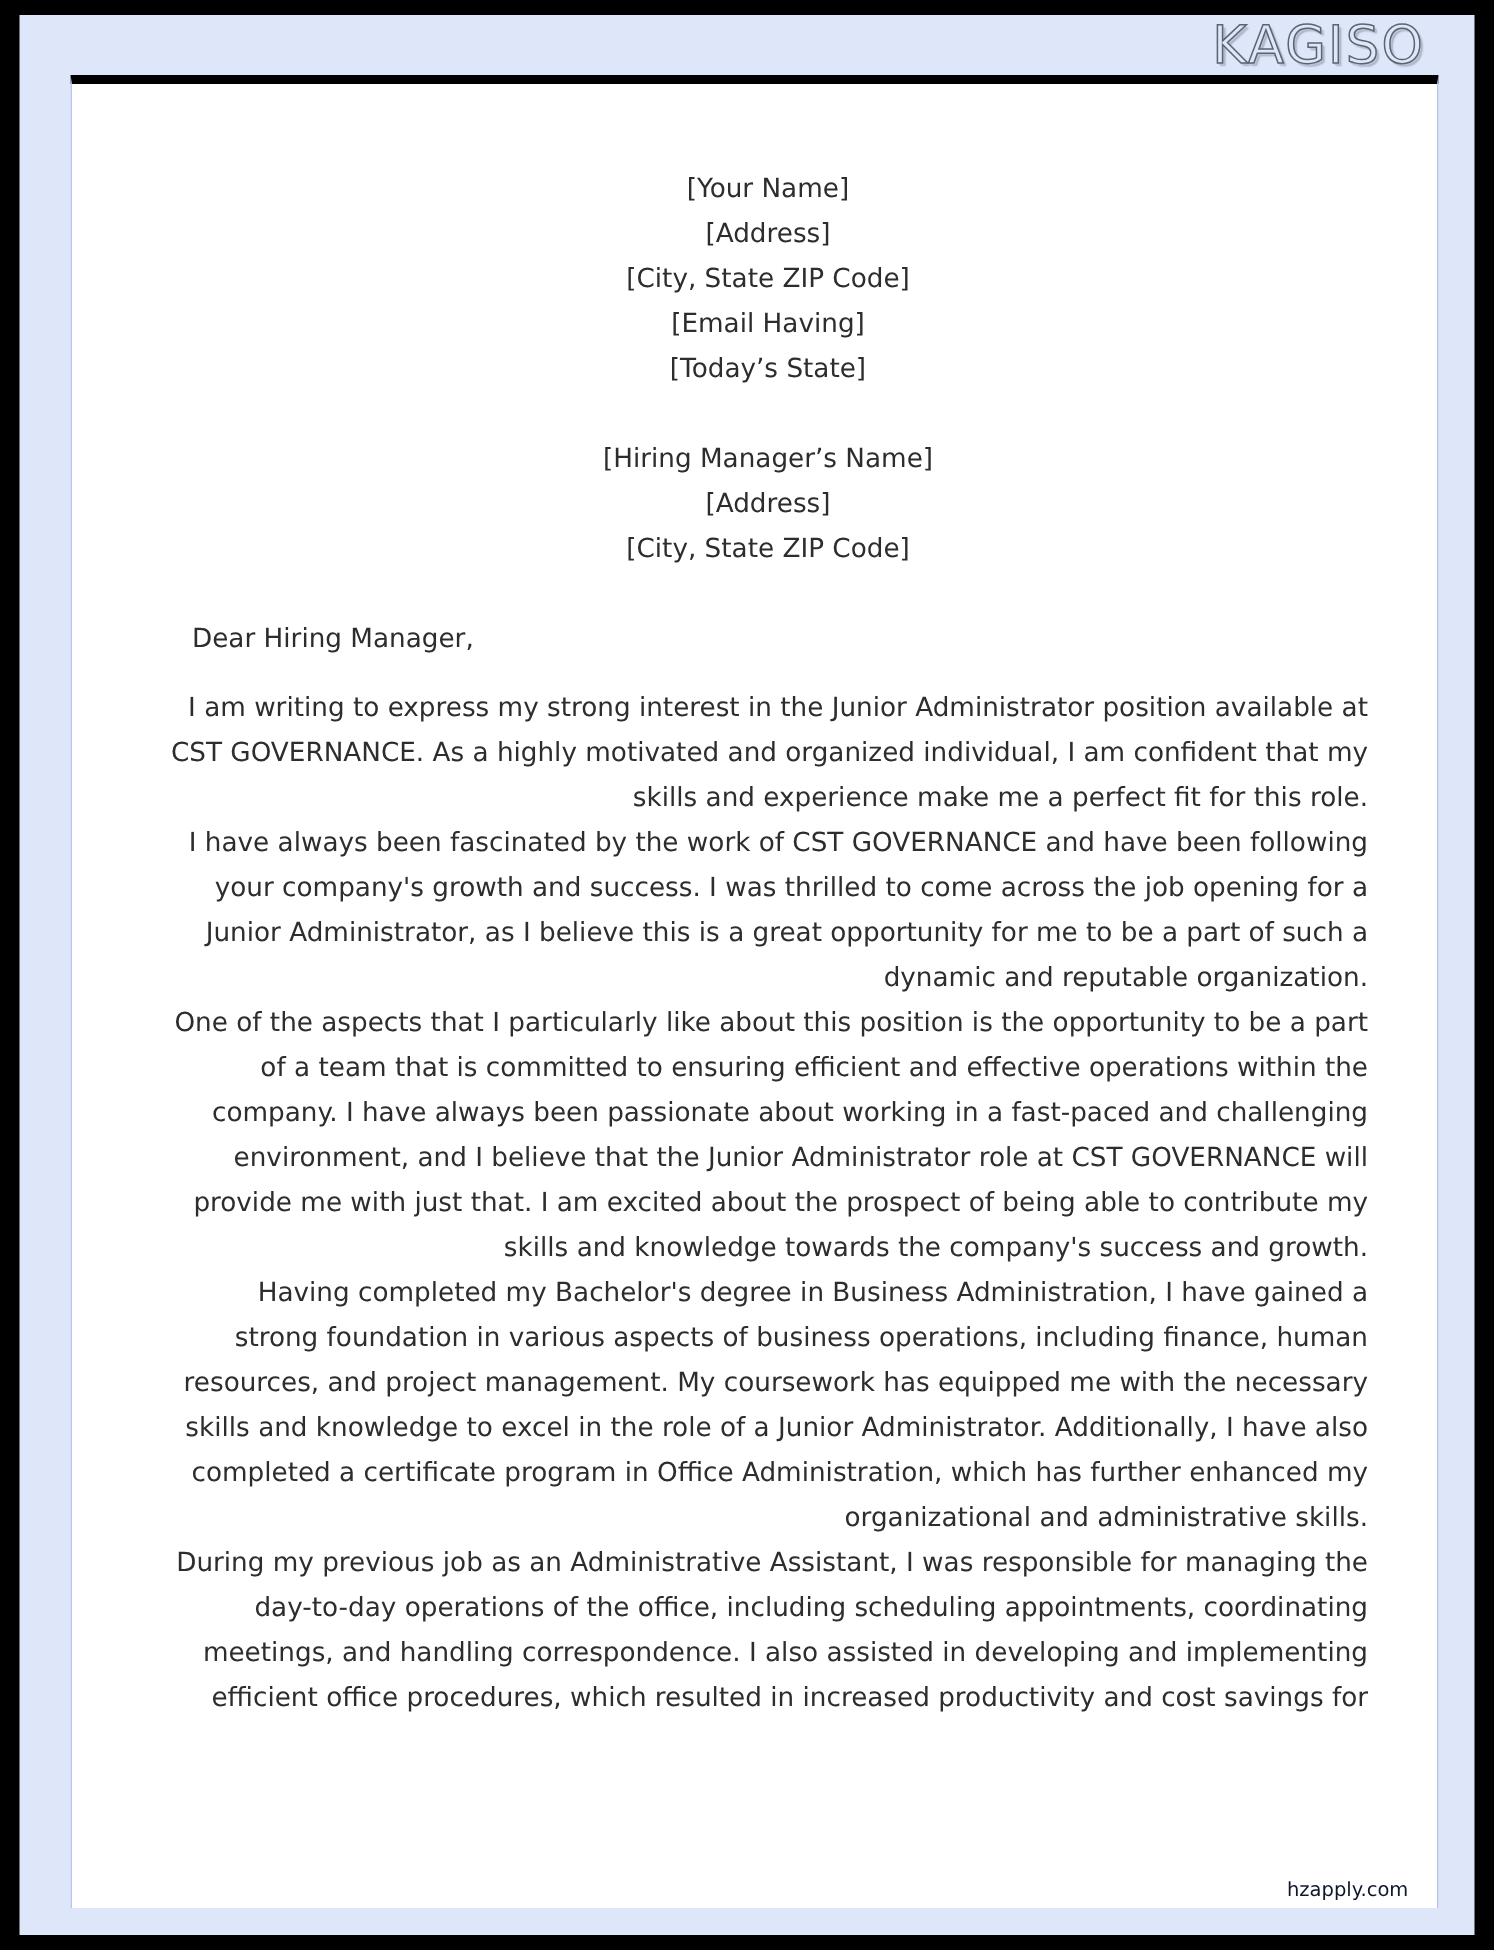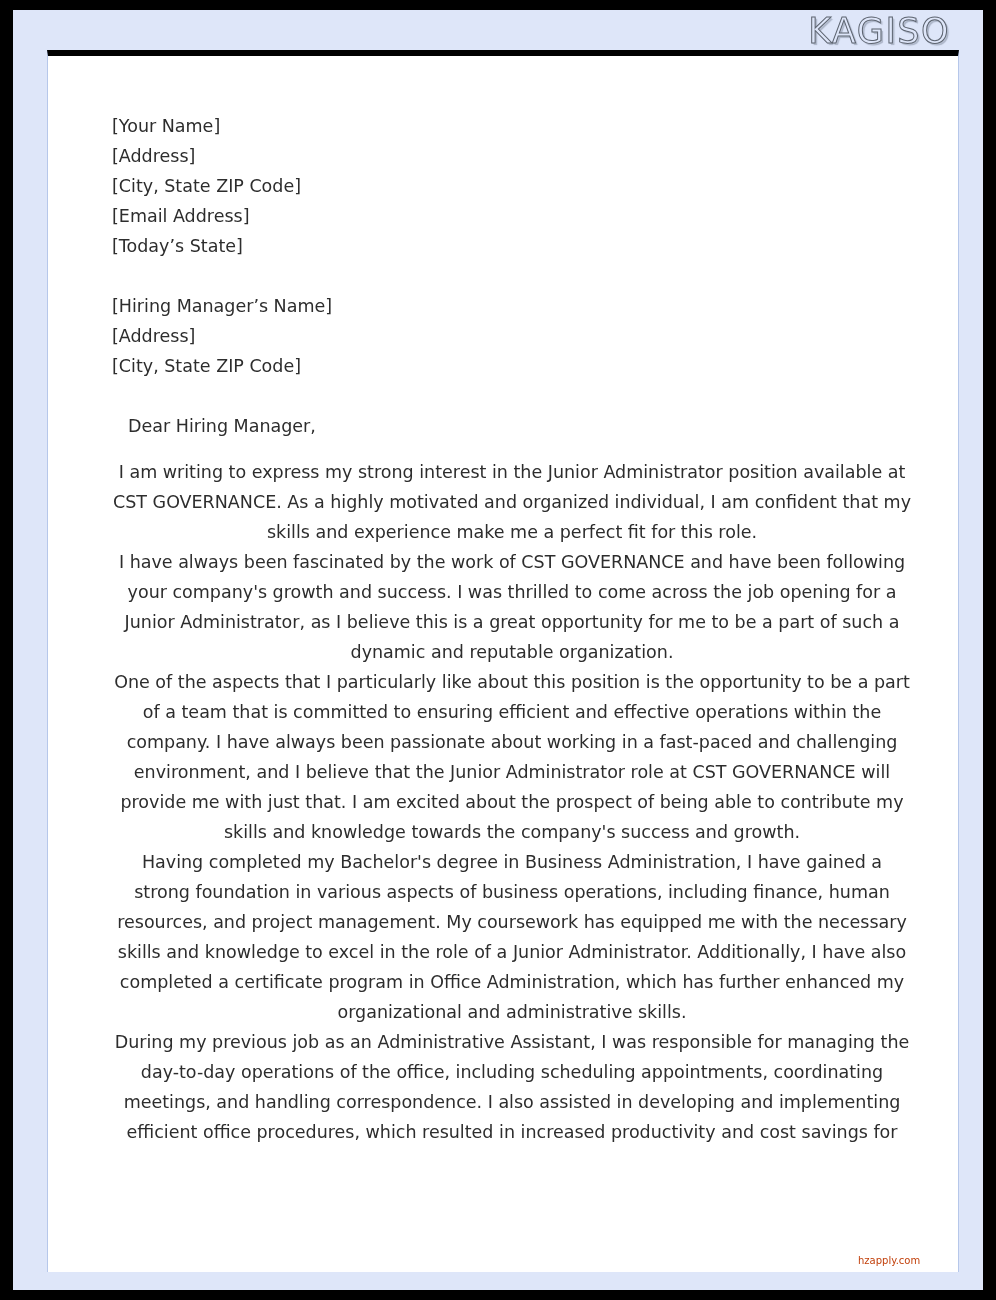--- a/index.html
+++ b/index.html
@@ -89,38 +89,39 @@
 
   .block {
     margin: 0 0 30px 0;
   }
   .block:last-child {
     margin-bottom: 4px;
   }
   .addr-line {
     display: block;
     white-space: nowrap;
+    text-align: center;
   }
   .para {
     margin: 0;
-    text-align: center;
+    text-align: right;
   }
   .salutation {
     margin: 16px;
   }
 
   
   #watermark {
     position: absolute;
     left: 845px;
     top: 1243px;
     font-family: "DejaVu Sans", sans-serif;
-    font-size: 10px;
+    font-size: 13px;
     line-height: 16px;
-    color: #c2410c;
+    color: #0f172a;
     white-space: nowrap;
     pointer-events: none;
   }
 </style>
 </head>
 <body>
 
 <div id="frame">
 
   <div id="canvas">
@@ -130,21 +131,21 @@
     </div>
 
     <div id="page"></div>
 
     <div id="letter">
 
       <div class="block">
         <span class="addr-line">[Your Name]</span>
         <span class="addr-line">[Address]</span>
         <span class="addr-line">[City, State ZIP Code]</span>
-        <span class="addr-line">[Email Address]</span>
+        <span class="addr-line">[Email Having]</span>
         <span class="addr-line">[Today’s State]</span>
       </div>
 
       <div class="block">
         <span class="addr-line">[Hiring Manager’s Name]</span>
         <span class="addr-line">[Address]</span>
         <span class="addr-line">[City, State ZIP Code]</span>
       </div>
 
       <p class="block salutation">Dear Hiring Manager,</p>

